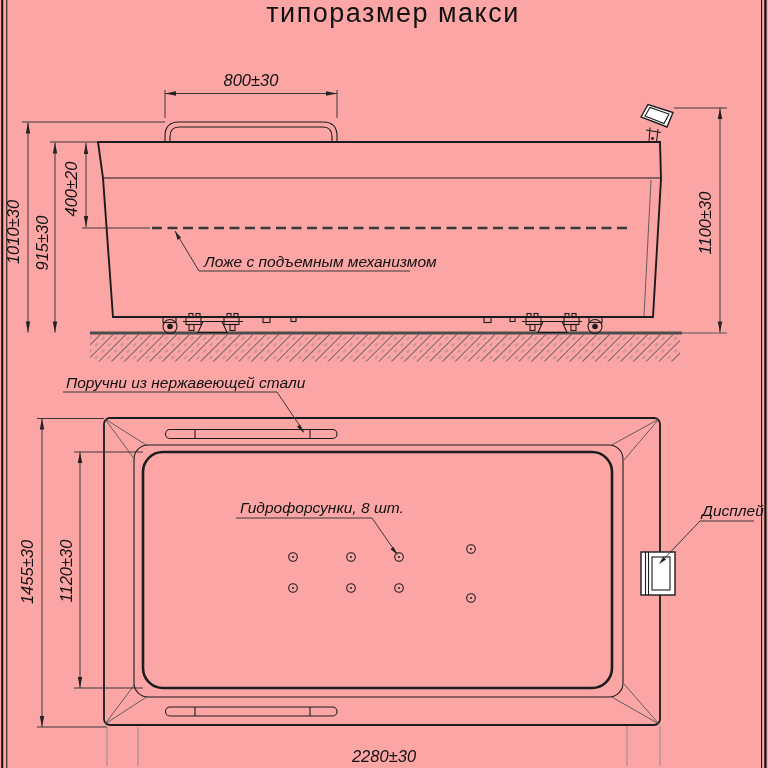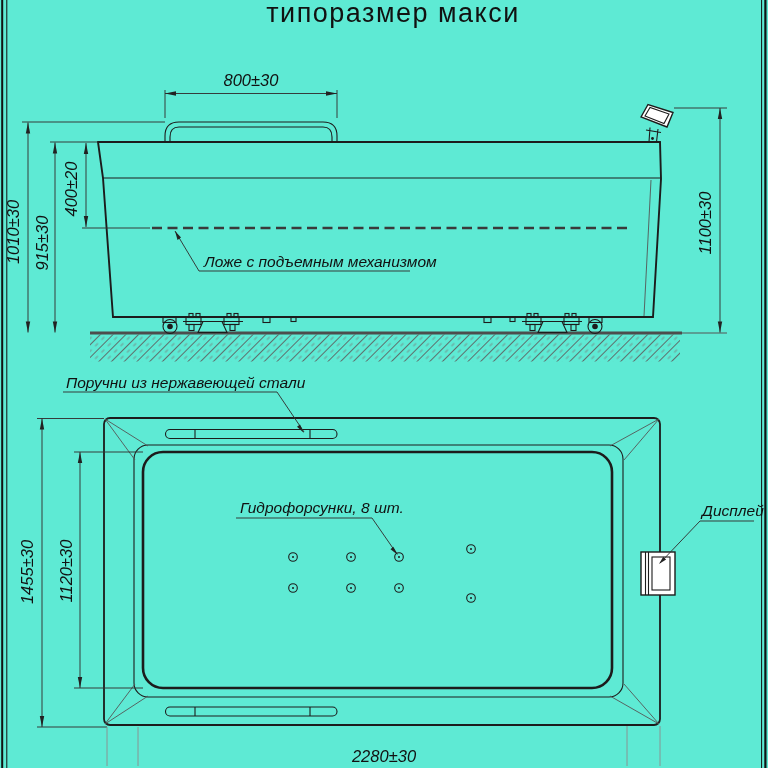--- a/index.html
+++ b/index.html
@@ -1,16 +1,16 @@
 <!DOCTYPE html>
 <html><head>
 <meta charset="utf-8">
 <style>
   html,body{margin:0;padding:0;background:#fff;}
-  .sheet{position:relative;width:768px;height:768px;background:#5eead4;overflow:hidden;}
+  .sheet{position:relative;width:768px;height:768px;background:#fca5a5;overflow:hidden;}
   svg{display:block;}
   svg text{font-family:"Liberation Sans",sans-serif;fill:#111;}
   .titletxt{font-size:27px;letter-spacing:1.5px;font-weight:400;}
   .dimtxt{font-size:16.5px;font-style:italic;}
   .lbltxt{font-size:15.5px;font-style:italic;}
   .s1{stroke:#1c1c1c;stroke-width:1.9;fill:none;stroke-linecap:round;}
   .s2{stroke:#1c1c1c;stroke-width:1.1;fill:none;}
   .s2l{stroke:#555;stroke-width:0.9;fill:none;}
   .s3{stroke:#1c1c1c;stroke-width:2.6;fill:none;}
   .sm{stroke:#1c1c1c;stroke-width:1.4;fill:none;}

